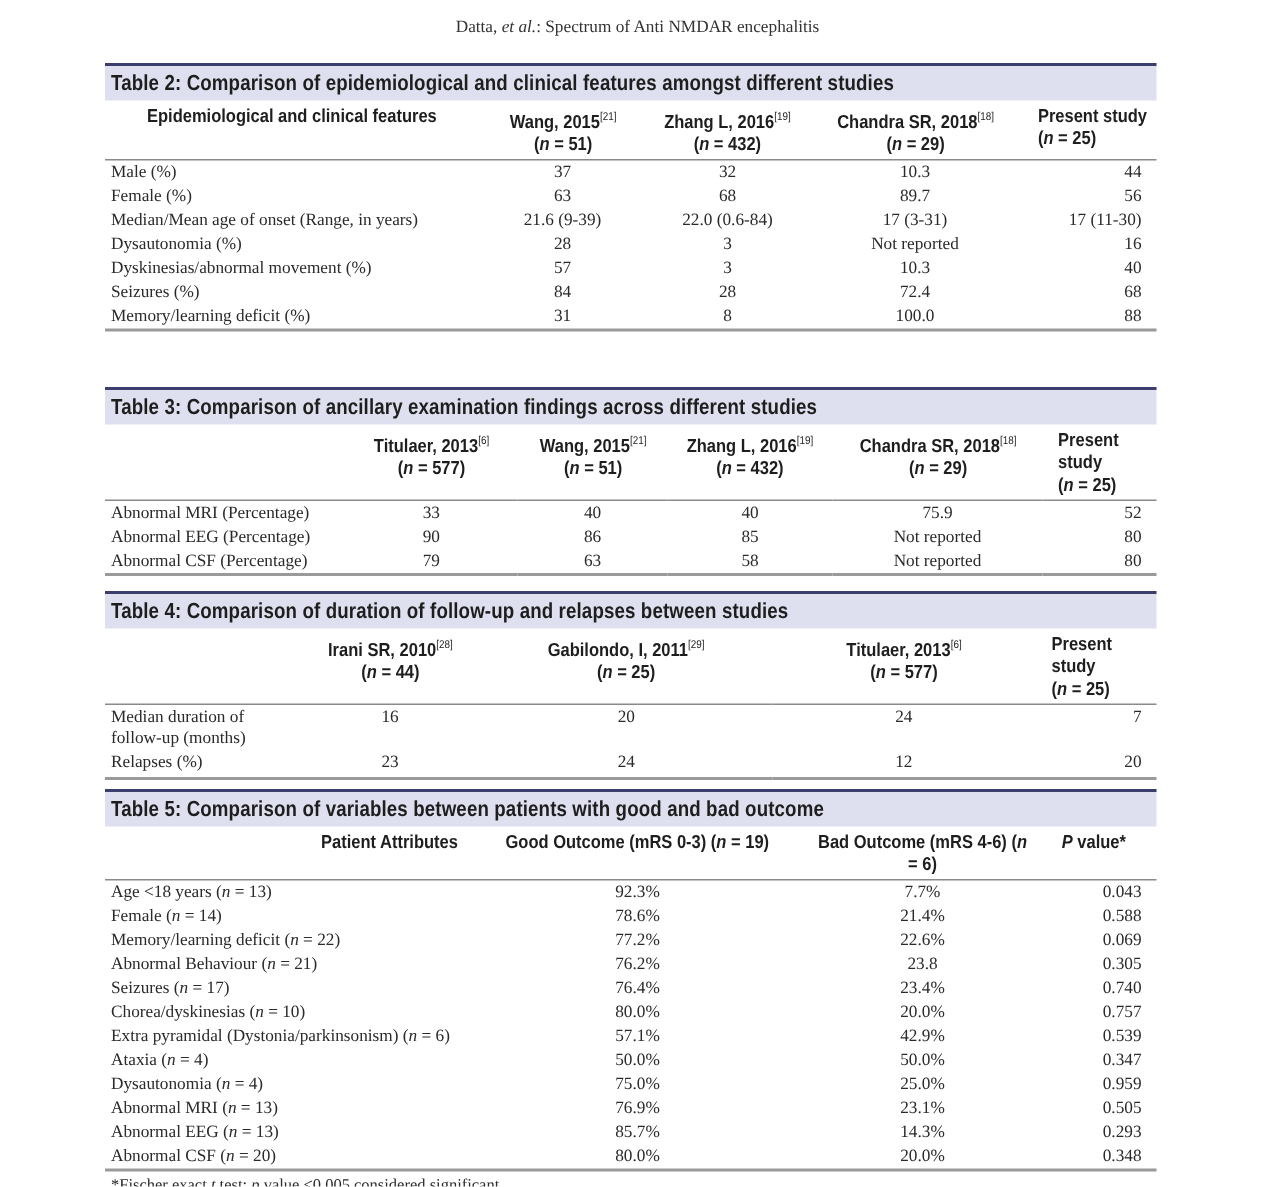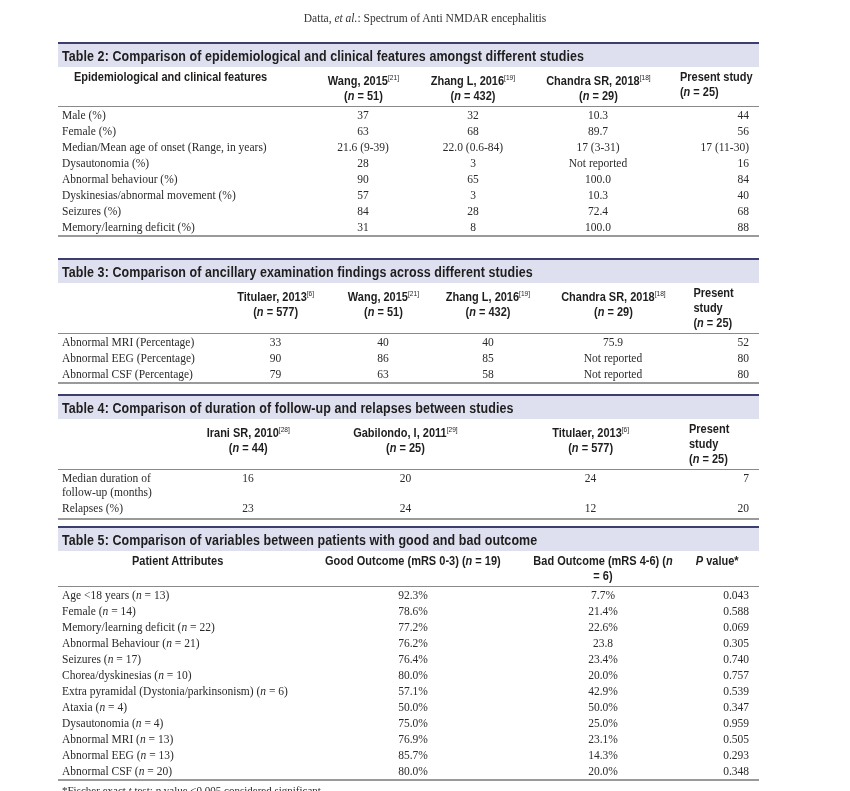--- a/index.html
+++ b/index.html
@@ -6,37 +6,37 @@
   body {
     width: 850px; height: 791px; position: relative; overflow: hidden;
     font-family: "Liberation Serif", serif; color: #231f20;
   }
   .running-head {
     position: absolute; top: 12px; left: 0; width: 850px; text-align: center;
     font-size: 11.5px; color: #333;
   }
   .running-head i { }
   .tbl {
-    position: absolute; left: 58px; width: 701px;
+    position: absolute; left: 70px; width: 701px;
   }
   .tbl-title {
     background: #dfe0ef; border-top: 2px solid #3c3f6e;
     font-family: "Liberation Sans", sans-serif; font-weight: bold;
     font-size: 14.5px; padding: 4px 4px 3px 4px; letter-spacing: 0.1px;
     transform-origin: left center; white-space: nowrap; color: #1e1e1e;
   }
   .tbl-title span.cond { display: inline-block; transform: scaleX(0.86); transform-origin: left center; }
   table { border-collapse: collapse; width: 100%; }
   th {
     font-family: "Liberation Sans", sans-serif; font-weight: bold;
     font-size: 12.5px; color: #1e1e1e; padding: 3px 2px 2px 2px; line-height: 15px;
     vertical-align: top;
   }
   th .c { display: inline-block; transform: scaleX(0.88); }
-  th.left { text-align: center; padding-left: 4px; margin-top: 42px; }
+  th.left { text-align: right; padding-left: 4px; margin-top: 42px; }
   th.center { text-align: center; }
   th.right { text-align: left; padding-right: 4px; }
   th sup { font-size: 7.5px; font-weight: normal; vertical-align: 5px; }
   thead tr.hdr { border-bottom: 1px solid #8a8a8a; }
   td {
     font-size: 11.5px; padding: 0 2px; height: 16px; line-height: 16px; color: #2a2a2a;
   }
   td.label { text-align: left; padding-left: 4px; }
   td.num { text-align: center; }
   td.right { text-align: right; padding-right: 10px; }
@@ -88,27 +88,20 @@
           <td class="num">22.0 (0.6-84)</td>
           <td class="num">17 (3-31)</td>
           <td class="right">17 (11-30)</td>
         </tr>
         <tr>
           <td class="label">Dysautonomia (%)</td>
           <td class="num">28</td>
           <td class="num">3</td>
           <td class="num">Not reported</td>
           <td class="right">16</td>
-        </tr>
-        <tr>
-          <td class="label">Abnormal behaviour (%)</td>
-          <td class="num">90</td>
-          <td class="num">65</td>
-          <td class="num">100.0</td>
-          <td class="right">84</td>
         </tr>
         <tr>
           <td class="label">Dyskinesias/abnormal movement (%)</td>
           <td class="num">57</td>
           <td class="num">3</td>
           <td class="num">10.3</td>
           <td class="right">40</td>
         </tr>
         <tr>
           <td class="label">Seizures (%)</td>

